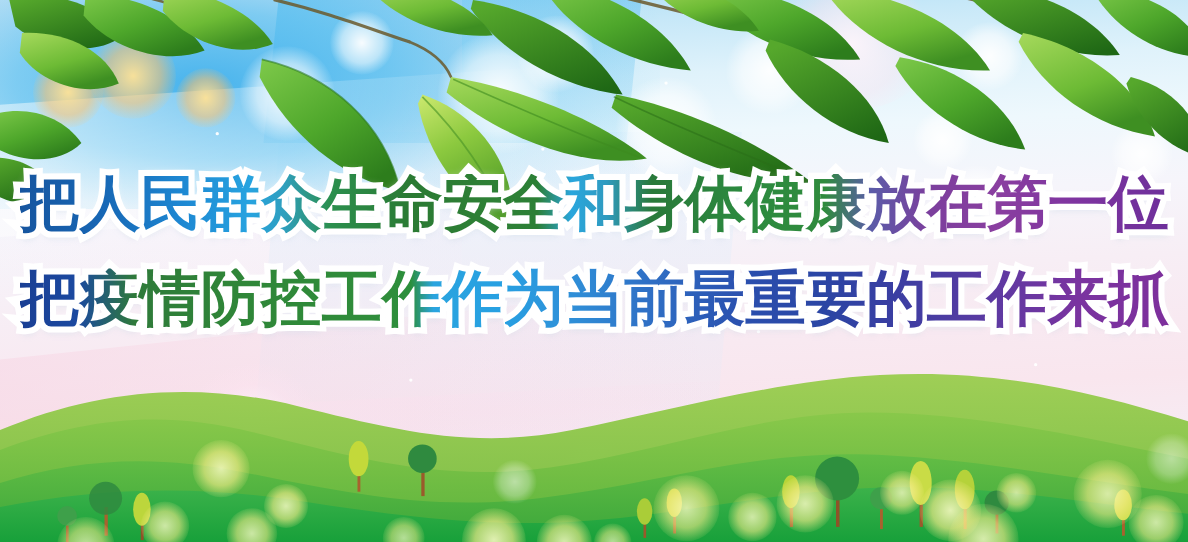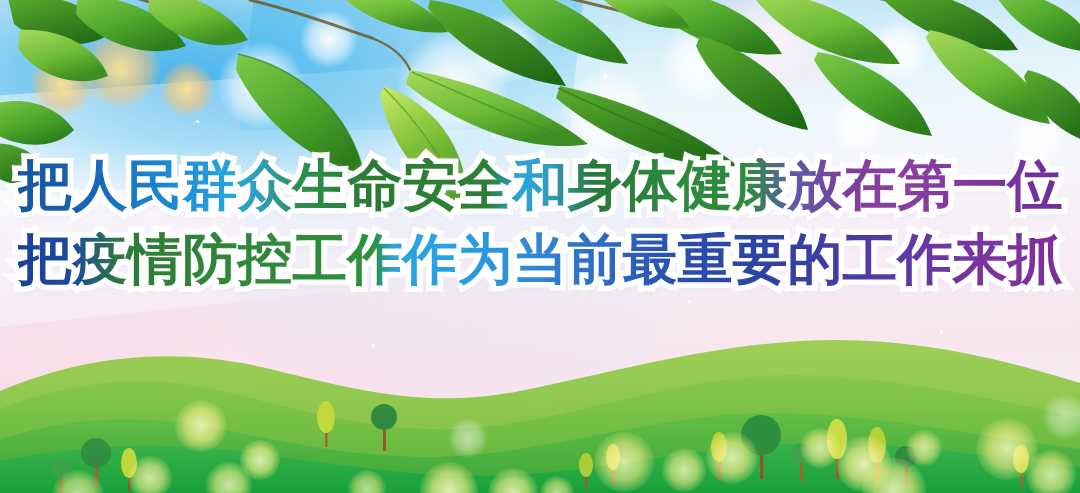--- a/index.html
+++ b/index.html
@@ -92,21 +92,21 @@
     z-index:40;
   }
   .line{
     white-space:nowrap;
     font-family:"Liberation Serif","DejaVu Serif",serif;
     font-weight:bold;
     letter-spacing:0px;
     position:relative;
   }
   #line1{font-size:55px;height:74px;}
-  #line2{font-size:55px;height:74px;margin-top:0;}
+  #line2{font-size:55px;height:74px;margin-top:12px;}
 
   
   .line .ink, .line .halo{
     display:inline-block;
   }
   .halo{
     position:absolute;left:0;right:0;top:0;
     color:#ffffff;
     -webkit-text-stroke:11px #ffffff;
     text-shadow:

